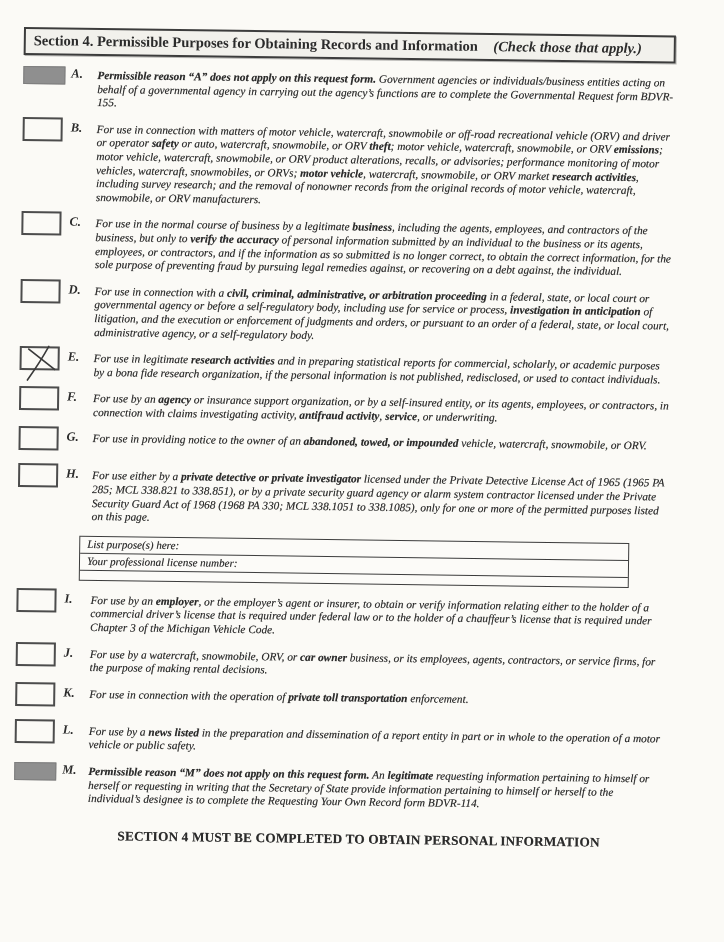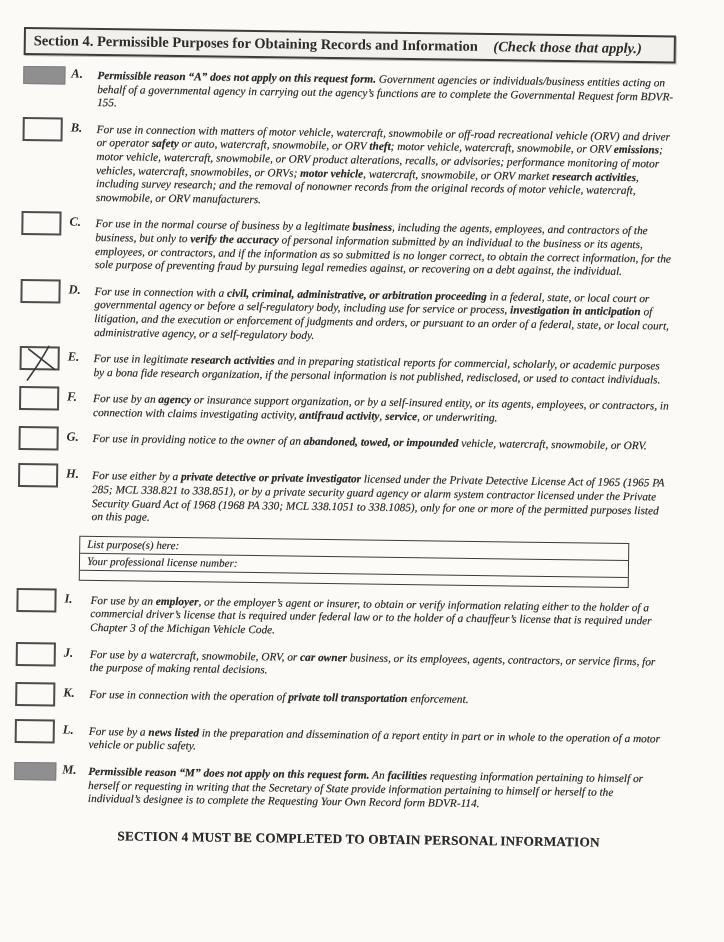--- a/index.html
+++ b/index.html
@@ -169,20 +169,20 @@
             <div class="checkbox empty"></div>
           </div>
           <div class="letter">L.</div>
           <div class="text"><span>For use by a </span><b>news listed</b><span> in the preparation and dissemination of a report entity in part or in whole to the operation of a motor vehicle or public safety.</span></div>
         </div>
         <div class="item">
           <div class="cb-col">
             <div class="checkbox gray"></div>
           </div>
           <div class="letter">M.</div>
-          <div class="text"><b>Permissible reason “M” does not apply on this request form.</b><span>  An </span><b>facilities</b><span> requesting information pertaining to himself or herself or requesting in writing that the Secretary of State provide information pertaining to himself or herself to the individual’s designee is to complete the Requesting Your Own Record form BDVR-114.</span></div>
+          <div class="text"><b>Permissible reason “M” does not apply on this request form.</b><span>  An </span><b>legitimate</b><span> requesting information pertaining to himself or herself or requesting in writing that the Secretary of State provide information pertaining to himself or herself to the individual’s designee is to complete the Requesting Your Own Record form BDVR-114.</span></div>
         </div>
       </div>
 
     <div class="footer">SECTION 4 MUST BE COMPLETED TO OBTAIN PERSONAL INFORMATION</div>
 
   </div>
 </div>
 
 </body></html>

